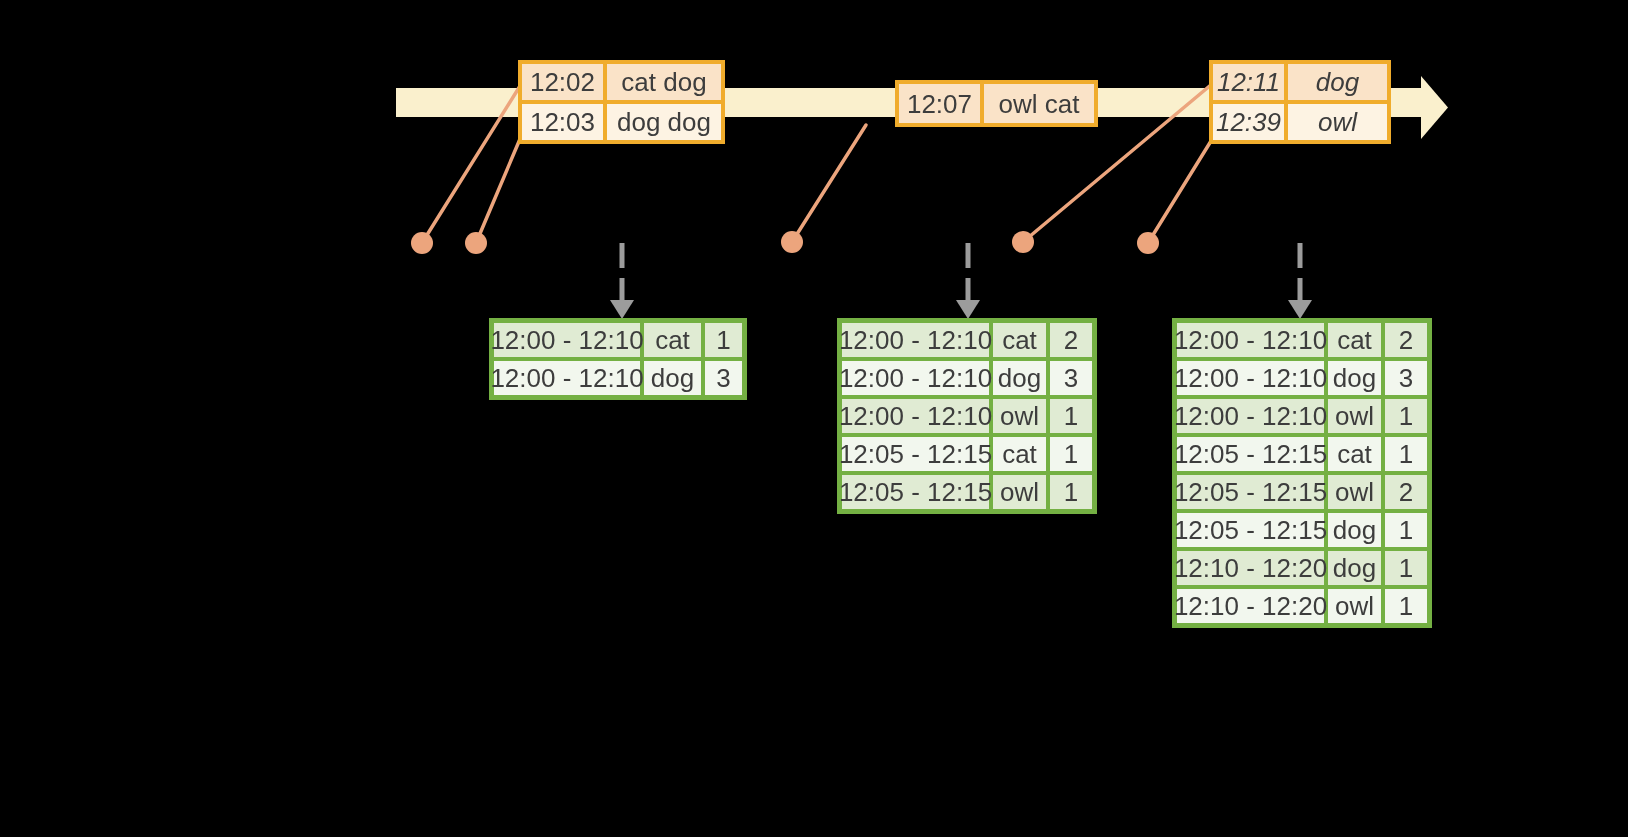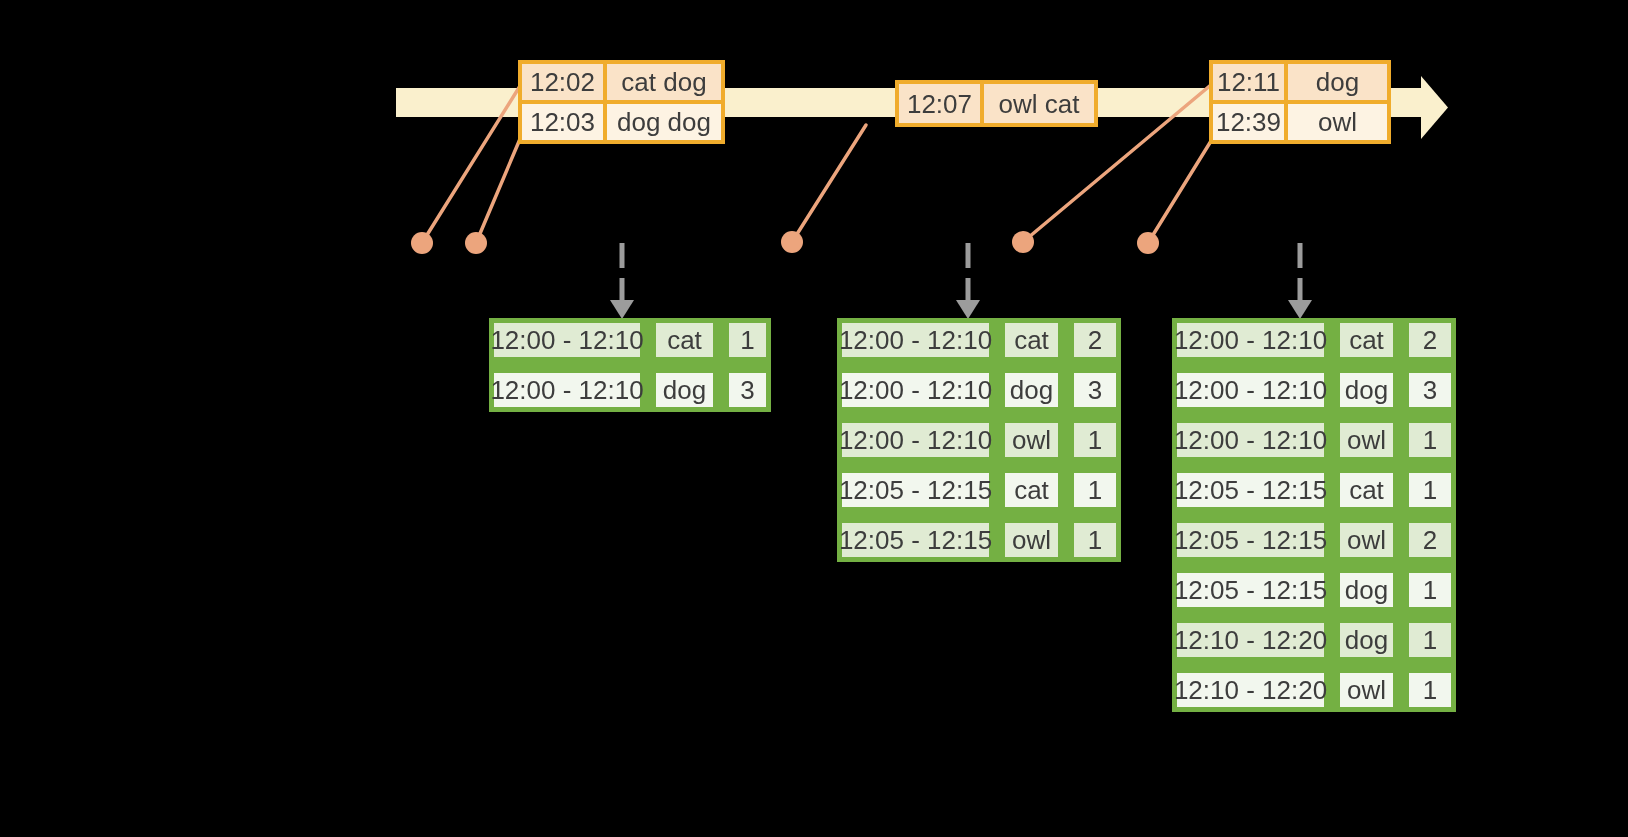--- a/index.html
+++ b/index.html
@@ -14,21 +14,21 @@
   .arrowhead { fill: var(--band); }
   .connector-line { stroke: var(--connector); stroke-width:3.5; stroke-linecap:round; }
   .event-dot { fill: var(--connector); }
   .trigger-line { stroke: var(--dashed); stroke-width:5; stroke-dasharray:25 10; }
   .trigger-head { fill: var(--dashed); }
 
   .etable, .gtable {
     position:absolute; z-index:2; display:grid; box-sizing:border-box;
   }
   .etable { background: var(--orange_border); padding:4px; gap:4px; }
-  .gtable { background: var(--green_border); padding:5px; gap:16px; }
+  .gtable { background: var(--green_border); padding:5px; gap:4px; }
   .cell {
     display:flex; align-items:center; justify-content:center;
     color: var(--text); font-size:26px; line-height:1; white-space:nowrap;
   }
   .peach { background: var(--orange_row_dark); }
   .cream { background: var(--orange_row_light); text-align: right; }
   .gdark { background: var(--green_row_dark); }
   .glight { background: var(--green_row_light); }
 </style>
 </head>
@@ -72,21 +72,21 @@
     <div class="cell peach">cat dog</div>
     <div class="cell cream">12:03</div>
     <div class="cell cream">dog dog</div>
   </div>
 
   <div class="etable" style="left:863px; top:80px; grid-template-columns:81px 110px; grid-auto-rows:39px;margin-left:32px;">
     <div class="cell peach">12:07</div>
     <div class="cell peach">owl cat</div>
   </div>
 
-  <div class="etable" style="left:1209px; top:60px; grid-template-columns:71px 99px; grid-auto-rows:36px;">
+  <div class="etable" style="left:1209px; top:60px; grid-template-columns:71px 99px; grid-auto-rows:36px;font-style:italic;">
     <div class="cell peach">12:11</div>
     <div class="cell peach">dog</div>
     <div class="cell cream">12:39</div>
     <div class="cell cream">owl</div>
   </div>
 
   <div class="gtable" style="left:489px; top:318px; grid-template-columns:146px 57px 37px; grid-auto-rows:34px;">
     <div class="cell gdark">12:00 - 12:10</div>
     <div class="cell gdark">cat</div>
     <div class="cell gdark">1</div>

